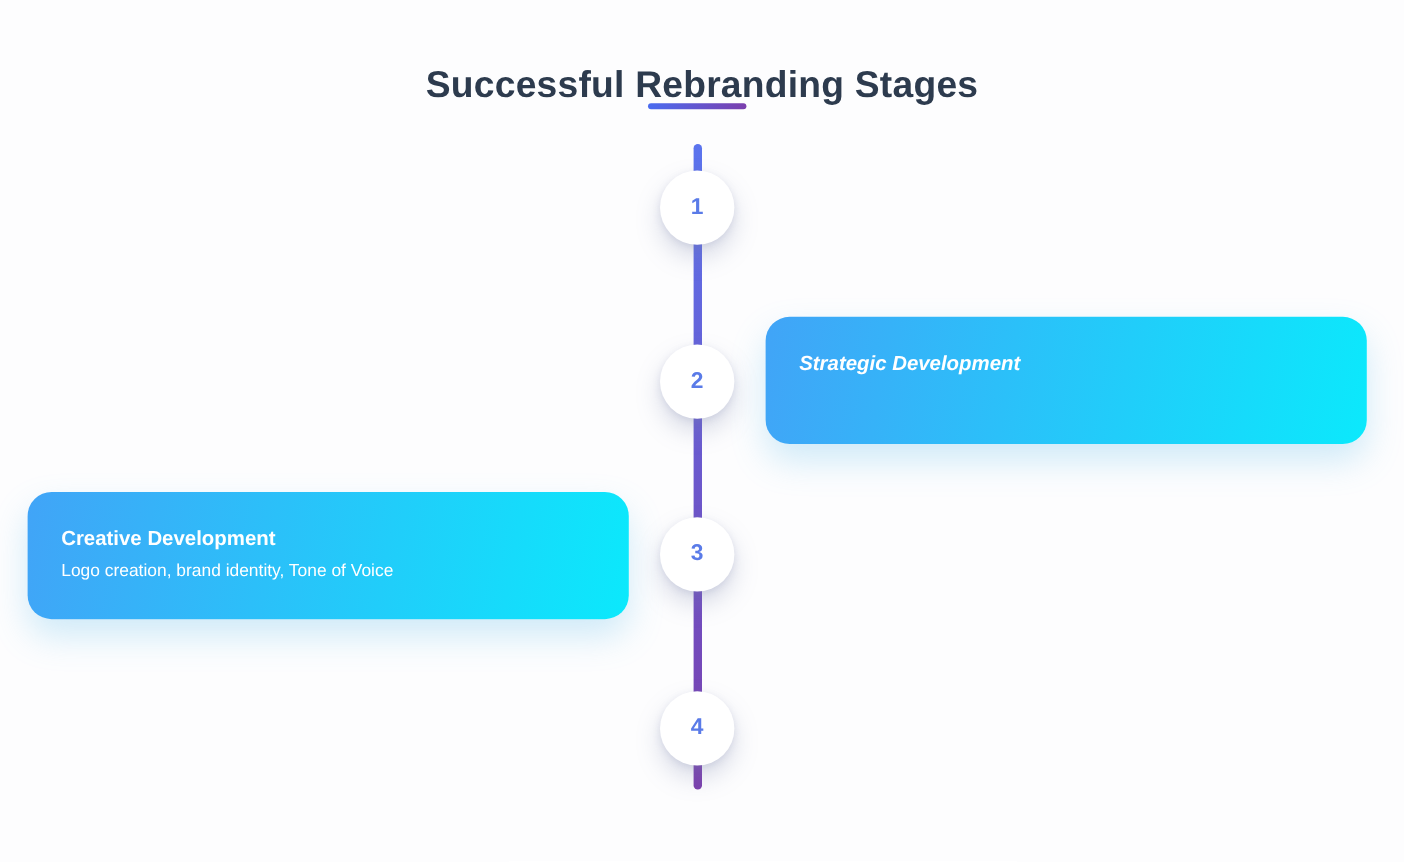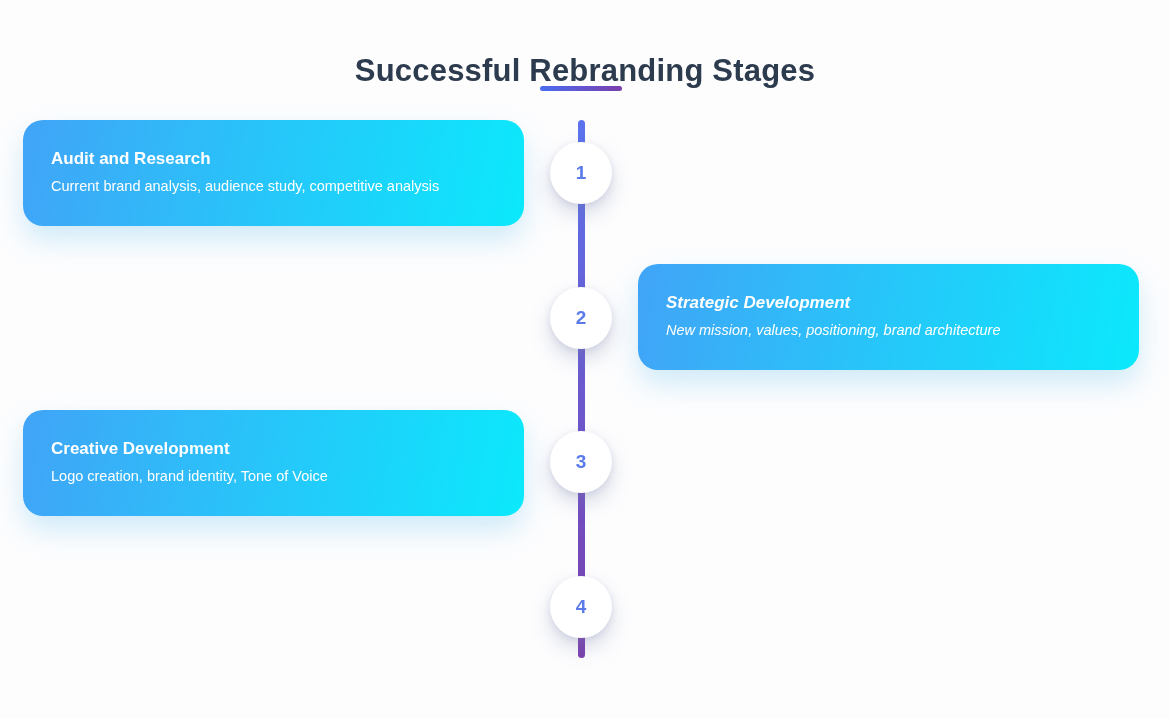--- a/index.html
+++ b/index.html
@@ -99,31 +99,26 @@
 </head>
 <body>
 
 <div class="canvas">
 
   <h1 class="page-title">Successful Rebranding Stages</h1>
   <div class="title-underline"></div>
 
   <div class="timeline-line"></div>
 
-  <div class="stage-card card-1">
-    <p class="card-title">Audit and Research</p>
-    <p class="card-desc">Current brand analysis, audience study, competitive analysis</p>
-  </div>
   <div class="stage-circle circle-1">
     <span class="stage-number">1</span>
   </div>
 
   <div class="stage-card card-2">
     <p class="card-title">Strategic Development</p>
-    <p class="card-desc">New mission, values, positioning, brand architecture</p>
   </div>
   <div class="stage-circle circle-2">
     <span class="stage-number">2</span>
   </div>
 
   <div class="stage-card card-3">
     <p class="card-title">Creative Development</p>
     <p class="card-desc">Logo creation, brand identity, Tone of Voice</p>
   </div>
   <div class="stage-circle circle-3">

